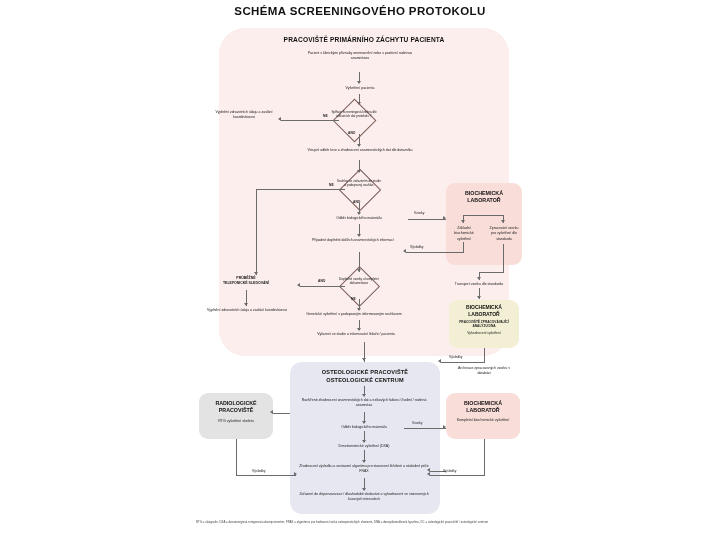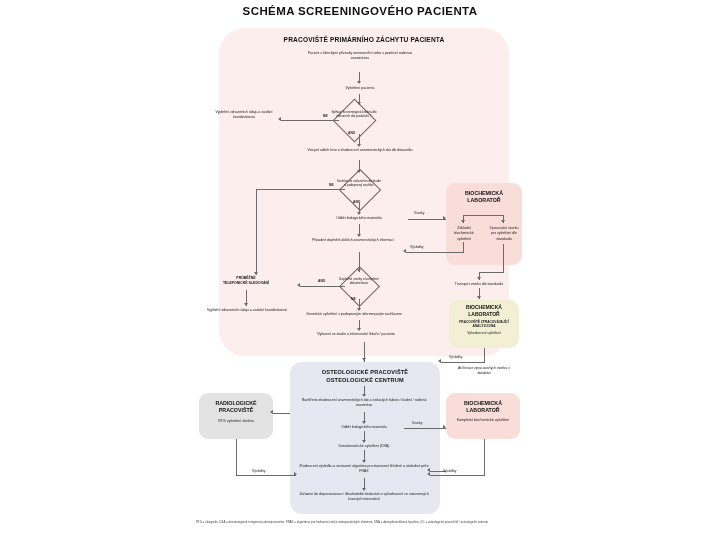--- a/index.html
+++ b/index.html
@@ -84,21 +84,21 @@
   .footer{
     position:absolute;left:196px;top:521px;width:420px;
     font-size:2.7px;color:#333;letter-spacing:.1px;line-height:1.3;
   }
 </style>
 </head>
 <body>
 
 <div class="slide">
 
-  <div class="title">SCHÉMA SCREENINGOVÉHO PACIENTA</div>
+  <div class="title">SCHÉMA SCREENINGOVÉHO PROTOKOLU</div>
 
   <div class="zone zone-primary"></div>
   <div class="zone-head" style="left:219px;top:36px;width:290px;position:absolute;">PRACOVIŠTĚ PRIMÁRNÍHO ZÁCHYTU PACIENTA</div>
 
   <div class="node" style="left:305px;top:51px;width:110px;">Pacient s klinickými příznaky onemocnění  nebo s pozitivní rodinnou anamnézou</div>
   <div class="ln v" style="left:359px;top:72px;height:11px;"></div>
   <div class="arw down" style="left:356.8px;top:81px;"></div>
 
   <div class="node" style="left:314px;top:86px;width:92px;">Vyšetření pacienta</div>
   <div class="ln v" style="left:359px;top:94px;height:10px;"></div>

